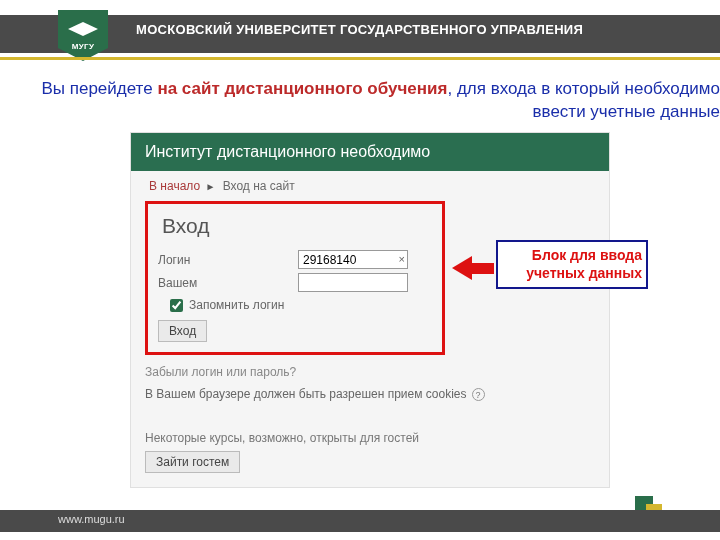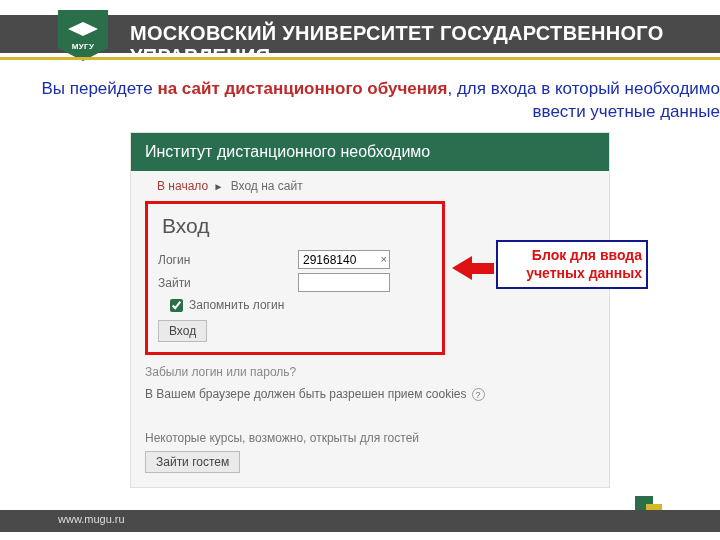--- a/index.html
+++ b/index.html
@@ -1,40 +1,40 @@
 <!DOCTYPE html>
 <html><head>
 <meta charset="utf-8">
 <style>
   * { box-sizing: border-box; }
   html, body { margin: 0; padding: 0; width: 720px; height: 540px; font-family: "Segoe UI", Arial, sans-serif; background: #fff; overflow: hidden; }
   .top-bar { position: absolute; top: 15px; left: 0; width: 100%; height: 38px; background: #4a4a4a; }
-  .top-bar-text { position: absolute; left: 130px; top: 7px; color: #fff; font-size: 20px; font-weight: 600; letter-spacing: 0.3px; }
+  .top-bar-text { position: absolute; left: 136px; top: 7px; color: #fff; font-size: 13px; font-weight: 600; letter-spacing: 0.3px; }
   .logo-chevron { position: absolute; top: 10px; left: 58px; width: 50px; height: 50px; border-radius: 6px; }
   .logo-chevron .bg { position: absolute; top: 0; left: 0; width: 50px; height: 38px; background: #2a6e4a; }
   .logo-chevron .tri { position: absolute; top: 38px; left: 0; width: 0; height: 0; border-left: 25px solid transparent; border-right: 25px solid transparent; border-top: 13px solid #2a6e4a; }
   .logo-chevron .txt { position: absolute; top: 32px; width: 50px; text-align: center; color: #fff; font-size: 8px; font-weight: bold; letter-spacing: .3px; }
   .logo-chevron .hat { position: absolute; top: 12px; left: 10px; width: 30px; height: 18px; }
   .logo-chevron .hat .cap { width: 0; height: 0; border-left: 15px solid transparent; border-right: 15px solid transparent; border-bottom: 7px solid #fff; position: absolute; top: 0; }
   .logo-chevron .hat .cap2 { width: 0; height: 0; border-left: 15px solid transparent; border-right: 15px solid transparent; border-top: 7px solid #fff; position: absolute; top: 7px; }
   .top-bottom-line { position: absolute; top: 57px; left: 0; width: 100%; height: 3px; background: #d4b72f; }
   .instruction { position: absolute; top: 78px; left: 0; width: 100%; text-align: right; font-size: 17px; color: #1a2eaa; line-height: 1.35; }
   .instruction .bold { font-weight: bold; color: #bc2a2a; }
   .panel { position: absolute; top: 132px; left: 130px; width: 480px; background: #f5f5f5; border: 1px solid #e0e0e0; }
   .panel-header { background: #2a6e50; color: #fff; padding: 10px 14px; font-size: 16px; font-weight: 400; }
   .panel-body { padding: 8px 14px 14px 14px; font-size: 12px; color: #6a6a6a; position: relative; }
-  .breadcrumb { margin: 0 0 6px 12px; }
+  .breadcrumb { margin: 0 0 6px 4px; }
   .breadcrumb a { color: #a93a3a; text-decoration: none; }
   .breadcrumb .sep { color: #555; margin: 0 4px 0 2px; font-size: 10px; }
   .login-box { border: 3px solid #d11; padding: 8px 10px 10px 10px; margin-top: 8px; width: 300px; position: relative; }
   .login-title { font-size: 21px; color: #555; margin: 2px 0 12px 4px; font-weight: 300; }
   .form-row { display: flex; align-items: center; margin-bottom: 4px; }
   .form-label { width: 140px; font-size: 12px; color: #666; }
   .form-input-wrap { position: relative; }
-  .form-input { width: 92px; height: 19px; border: 1px solid #999; background: #fff; font-size: 12px; padding: 0 20px 0 4px; }
+  .form-input { width: 110px; height: 19px; border: 1px solid #999; background: #fff; font-size: 12px; padding: 0 20px 0 4px; }
   .form-input-clear { position: absolute; right: 3px; top: 1px; font-size: 11px; color: #666; cursor: pointer; line-height: 17px; }
   .remember-row { display: flex; align-items: center; margin: 6px 0 8px 12px; }
   .remember-row input { margin: 0 6px 0 0; accent-color: #2a6e4a; }
   .remember-row label { font-size: 12px; color: #666; }
   .btn { display: inline-block; border: 1px solid #bbb; background: #eaeaea; padding: 3px 10px; font-size: 12px; color: #444; cursor: pointer; }
   .forgot { margin: 10px 0 8px 0; }
   .forgot a { color: #888; text-decoration: none; font-size: 12px; }
   .cookies { font-size: 12px; color: #666; display: flex; align-items: center; gap: 5px; }
   .q-icon { display: inline-block; width: 13px; height: 13px; border: 1px solid #999; border-radius: 50%; font-size: 9px; line-height: 13px; text-align: center; color: #777; }
   .guest-text { margin-top: 30px; font-size: 12px; color: #777; }
@@ -82,21 +82,21 @@
     <div class="login-box">
       <div class="login-title">Вход</div>
       <div class="form-row">
         <div class="form-label">Логин</div>
         <div class="form-input-wrap">
           <input class="form-input" value="29168140" style="">
           <span class="form-input-clear">×</span>
         </div>
       </div>
       <div class="form-row">
-        <div class="form-label">Зайти</div>
+        <div class="form-label">Вашем</div>
         <div class="form-input-wrap">
           <input type="password" class="form-input" value="" style="">
         </div>
       </div>
       <div class="remember-row">
         <input type="checkbox" checked="" style="">
         <label>Запомнить логин</label>
       </div>
       <span class="btn">Вход</span>
     </div>

